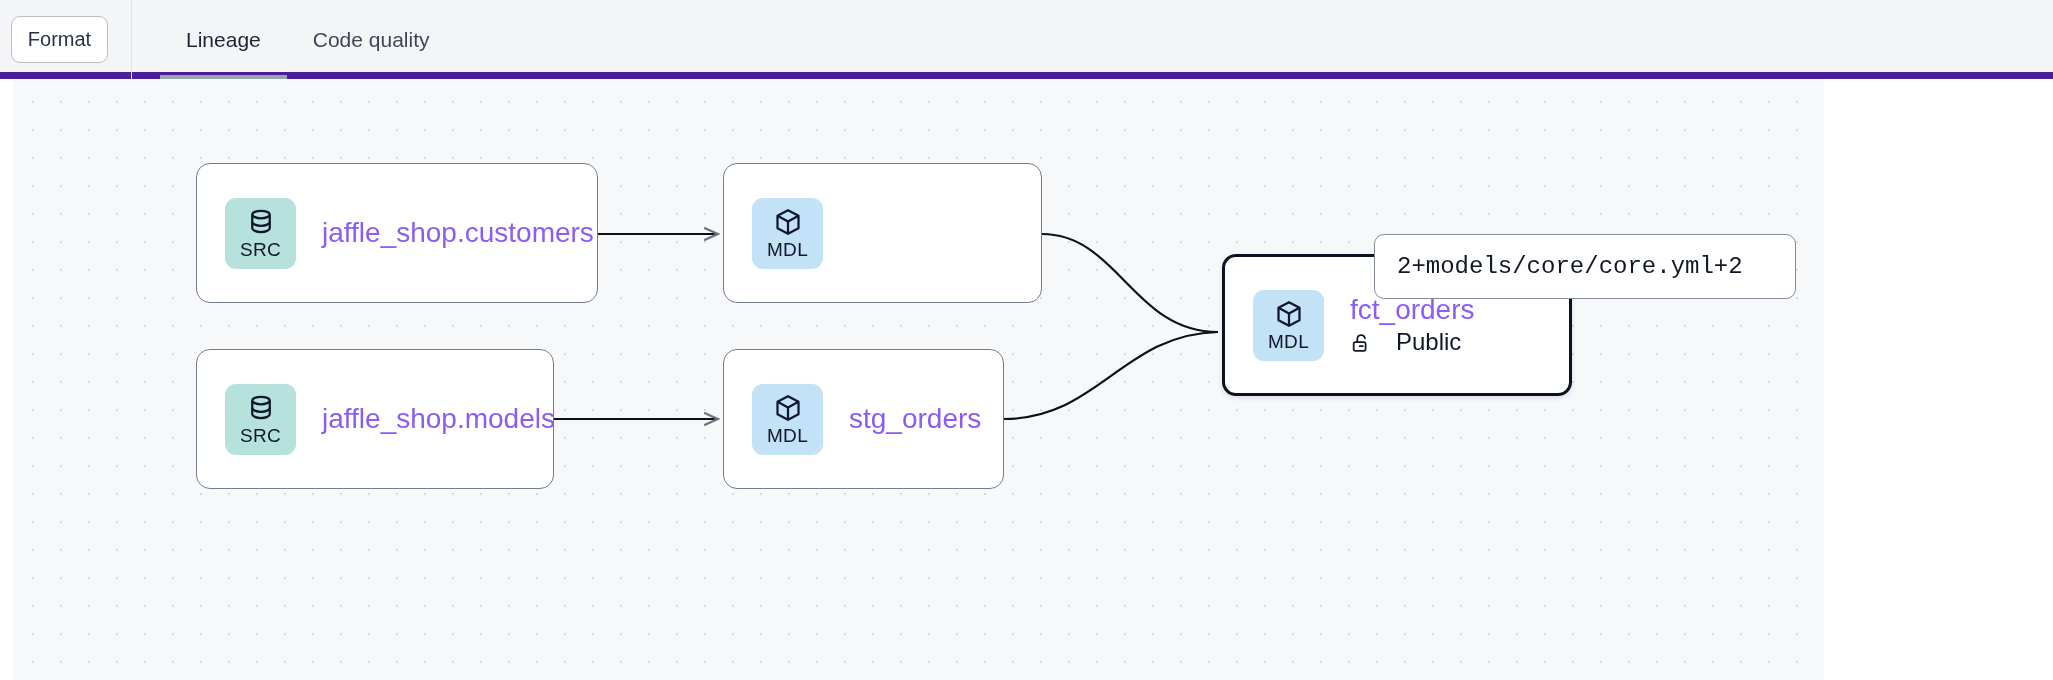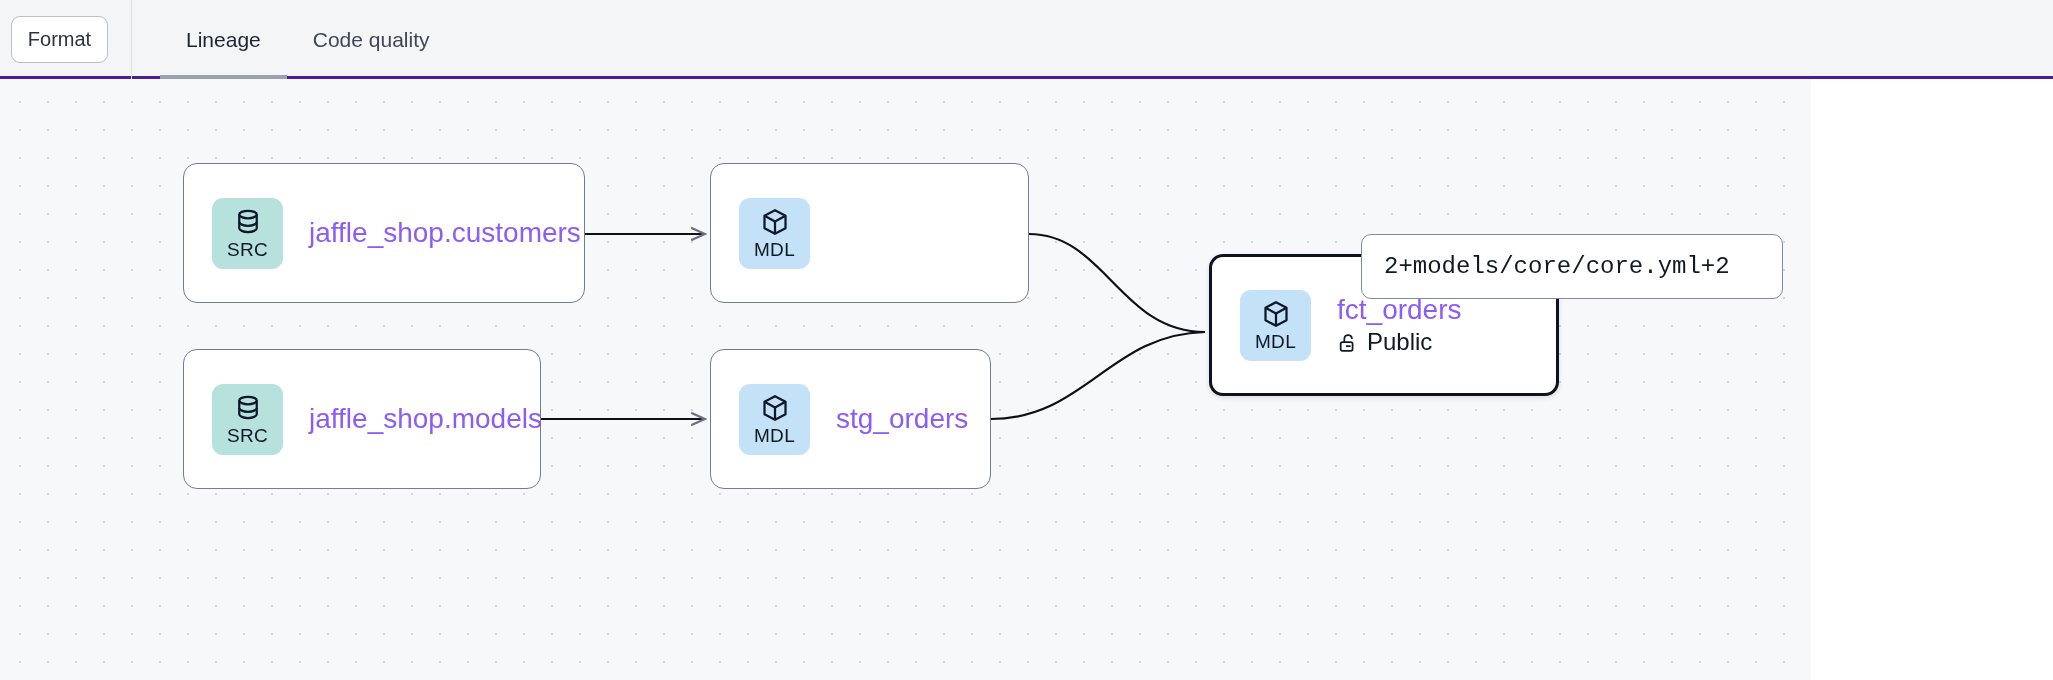--- a/index.html
+++ b/index.html
@@ -9,21 +9,21 @@
     background:#ffffff;
     overflow:hidden;
     -webkit-font-smoothing:antialiased;
   }
   .app{position:relative;width:2053px;height:680px;overflow:hidden;}
 
   
   .topbar{
     position:absolute;left:0;top:0;width:2053px;height:79px;
     background:#f4f5f7;
-    border-bottom:3px solid #4c1d95;
+    border-bottom:7px solid #4c1d95;
     box-sizing:border-box;
   }
   .format-btn{
     position:absolute;left:11px;top:16px;
     width:97px;height:47px;
     background:#ffffff;
     border:1.5px solid #b9bec7;
     border-radius:9px;
     color:#2b3243;
     font-size:20px;
@@ -51,21 +51,21 @@
   }
   .tab.active{color:#1d2433;}
   .tab.active::after{
     content:"";
     position:absolute;left:0;right:0;bottom:0;
     height:4px;background:#9aa2b1;
   }
 
   
   .canvas{
-    position:absolute;left:0;top:79px;width:1811px;height:601px;
+    position:absolute;left:13px;top:79px;width:1811px;height:601px;
     background-color:#f7f8fa;
     background-image:radial-gradient(circle, #d3d7de 1.1px, rgba(0,0,0,0) 1.2px);
     background-size:28px 28px;
     background-position:6px 9px;
     overflow:hidden;
   }
   .edges{position:absolute;left:0;top:0;width:2053px;height:601px;pointer-events:none;}
 
   
   .node{
@@ -95,21 +95,21 @@
     font-size:19px;color:#121826;line-height:1;margin-top:3px;letter-spacing:.3px;
   }
   .node-body{
     margin-left:26px;
     display:flex;flex-direction:column;justify-content:center;
   }
   .node-title{
     font-size:28px;color:#8b5cf6;line-height:1.18;white-space:nowrap;
   }
   .node-sub{
-    display:flex;align-items:center;gap:8px;
+    display:flex;align-items:center;gap:24px;
     font-size:24px;color:#101828;line-height:1.2;margin-top:2px;
   }
 
   
   .searchgroup{
     position:absolute;left:1361px;top:155px;
     display:flex;align-items:stretch;
     height:65px;
     border:1.6px solid #848b98;
     border-radius:10px;

